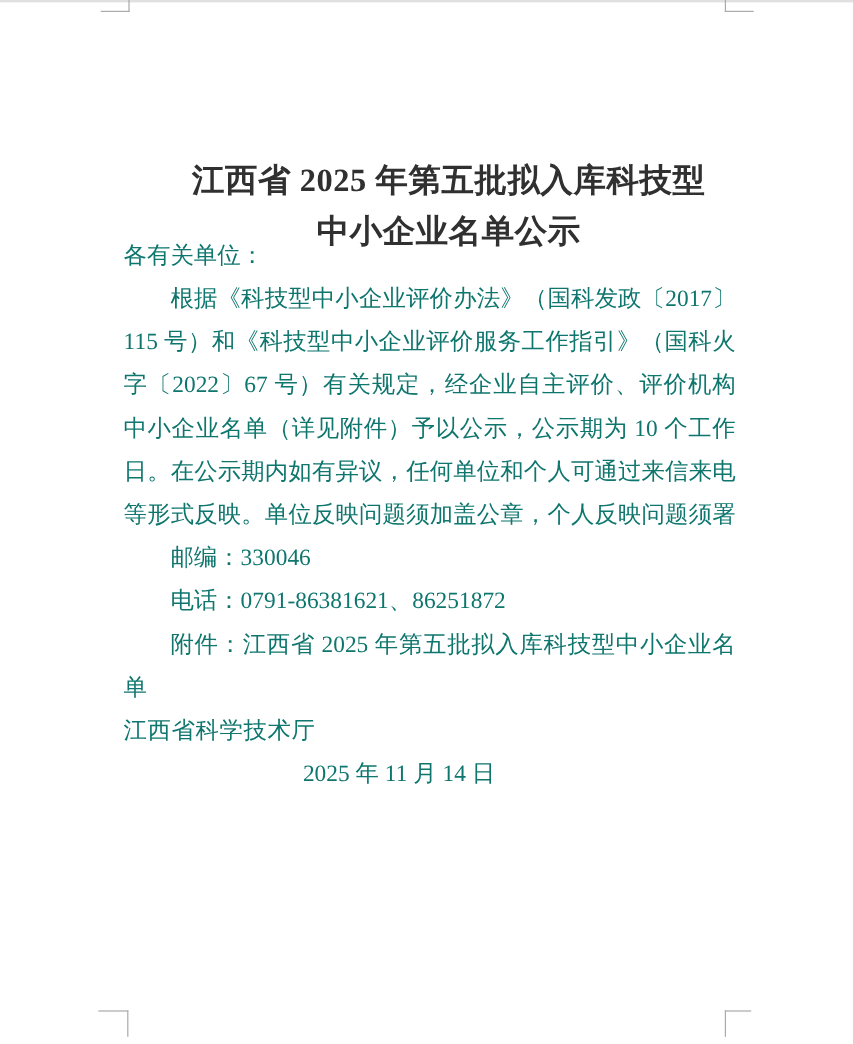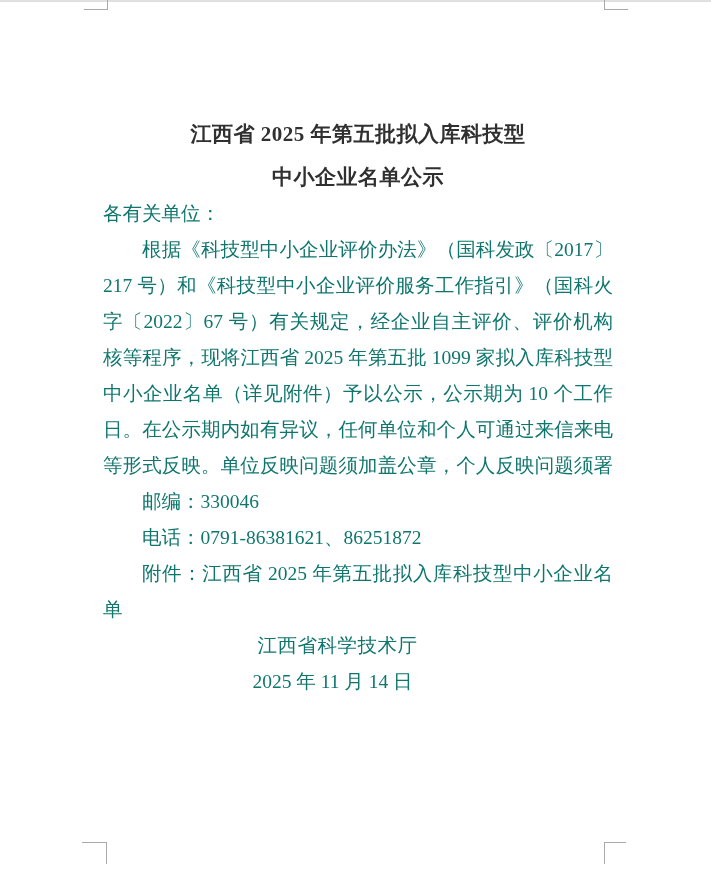--- a/index.html
+++ b/index.html
@@ -40,23 +40,23 @@
   }
   .mark.br {
     left: 604px; top: 842px; width: 21px; height: 21px;
     border-top: 1px solid #aaaaaa;
     border-left: 1px solid #aaaaaa;
   }
   .doc-title {
     position: absolute;
     top: 113px; left: 103px;
     width: 510px;
-    margin: 0;
+    margin: 16px;
     text-align: center;
-    font-size: 21px;
+    font-size: 27px;
     font-weight: bold;
     line-height: 43px;
     color: #303030;
     letter-spacing: 0.5px;
   }
   .lines {
     position: absolute;
     top: 196px; left: 103px;
     width: 510px;
     color: #0f766e;
@@ -67,21 +67,21 @@
     line-height: 36px;
     overflow: hidden;
     white-space: pre;
   }
   .line.justify {
     white-space: normal;
     text-align: justify;
     text-align-last: justify;
   }
   .line.indent { padding-left: 39px; }
-  .line.sig-org { text-align: center; padding-right: 41px; letter-spacing: 0.5px; }
+  .line.sig-org { text-align: left; padding-right: 41px; letter-spacing: 0.5px; }
   .line.sig-date { text-align: center; padding-right: 51px; }
 </style>
 </head>
 <body>
 
 <div class="page">
   <div class="top-edge"></div>
 
   <div class="mark tl"></div>
   <div class="mark tr"></div>
@@ -90,23 +90,22 @@
 
   <h1 class="doc-title">
     <div>江西省 2025 年第五批拟入库科技型</div>
     <div>中小企业名单公示</div>
   </h1>
 
   <div class="lines">
     <div class="line">各有关单位：</div>
 
     <div class="line justify indent">根据《科技型中小企业评价办法》（国科发政〔2017〕</div>
-    <div class="line justify">217 号）和《科技型中小企业评价服务工作指引》（国科火</div>
+    <div class="line justify">115 号）和《科技型中小企业评价服务工作指引》（国科火</div>
     <div class="line justify">字〔2022〕67 号）有关规定，经企业自主评价、评价机构审</div>
-    <div class="line justify">核等程序，现将江西省 2025 年第五批 1099 家拟入库科技型</div>
     <div class="line justify">中小企业名单（详见附件）予以公示，公示期为 10 个工作</div>
     <div class="line justify">日。在公示期内如有异议，任何单位和个人可通过来信来电</div>
     <div class="line justify">等形式反映。单位反映问题须加盖公章，个人反映问题须署</div>
 
     <div class="line indent">邮编：330046</div>
     <div class="line indent">电话：0791-86381621、86251872</div>
 
     <div class="line justify indent">附件：江西省 2025 年第五批拟入库科技型中小企业名</div>
     <div class="line">单</div>
 

